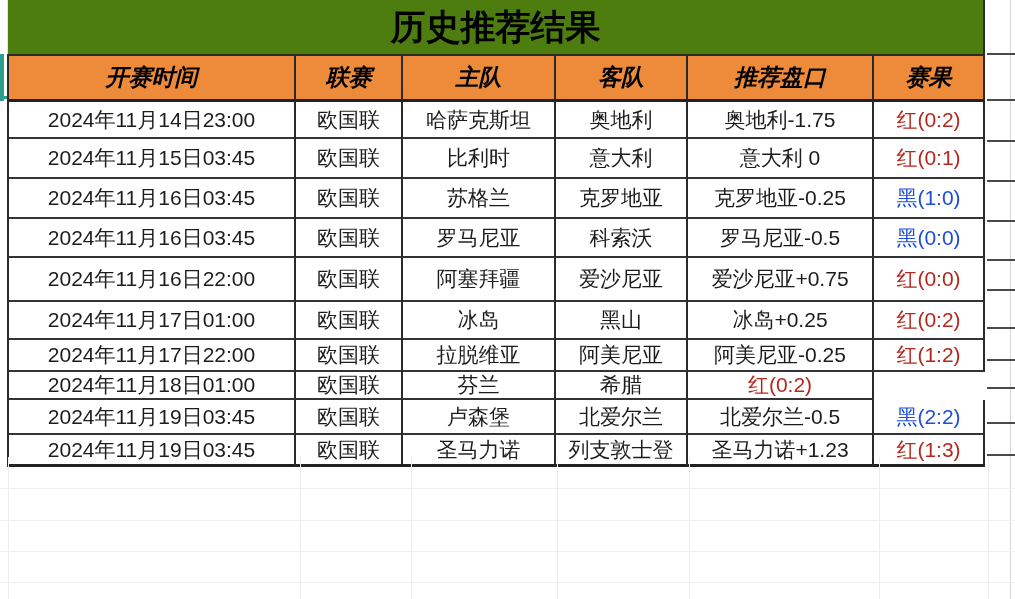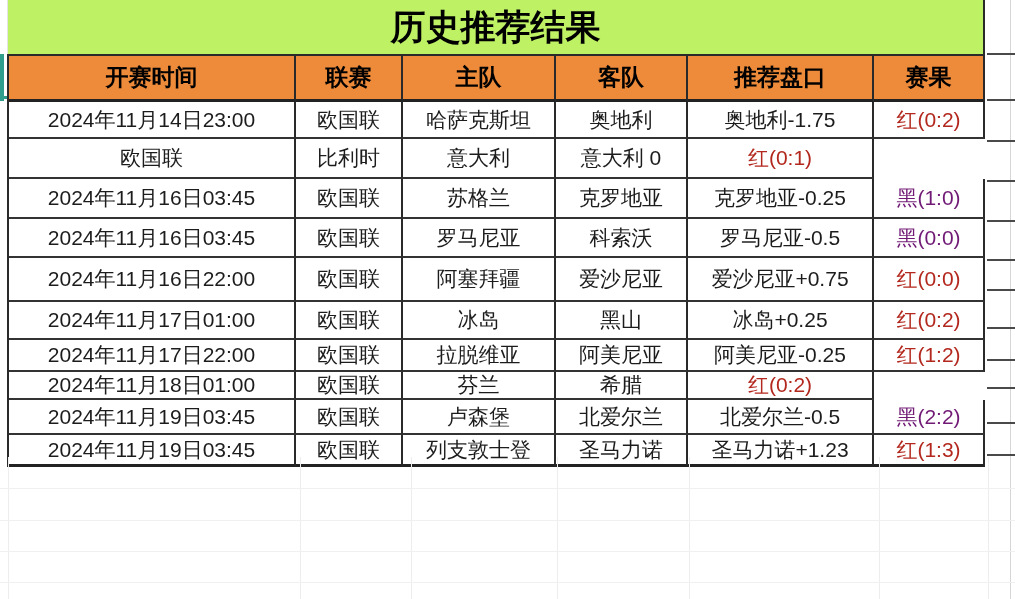--- a/index.html
+++ b/index.html
@@ -9,48 +9,48 @@
   }
   
   .cyan-strip { position:absolute; left:505px; top:0; width:305px; height:3px; background:#c9eef2; }
 
   
   .title-cell {
     position:absolute; left:7px; top:0; width:978px; height:54px;
     display:flex; align-items:center; justify-content:center;
     font-size:35px; font-weight:bold; color:#000;
     border-left:1px solid #e4e4e4; border-right:2px solid #2a2a2a;
-    box-sizing:border-box; background:#bef264;
+    box-sizing:border-box; background:#4d7c0f;
   }
 
   
   .marker-v { position:absolute; left:0; top:54px; width:4px; height:47px; background:#2f9e8c; }
   .marker-h { position:absolute; left:0; top:96px; width:26px; height:3px; background:#2f9e8c; }
 
   
   .grid-table {
     position:absolute; left:7px; top:54px; width:978px;
     border-left:2px solid #2a2a2a; border-top:2px solid #2a2a2a;
     box-sizing:border-box; background:#fff;
   }
   .row { display:grid; grid-template-columns:287px 107px 153px 132px 186px 111px; }
   .cell {
     display:flex; align-items:center; justify-content:center;
     border-right:2px solid #2a2a2a; border-bottom:2px solid #333;
     box-sizing:border-box; font-size:21px; color:#1c1c1c;
     white-space:nowrap; overflow:hidden;
   }
-  .header-row { height:46px; }
+  .header-row { height:46px;font-style:italic; }
   .header-row .cell {
     background:var(--header-bg,#ee8b3b); font-weight:bold; font-size:23px;
     border-bottom:3px solid #222; color:#000;
   }
   .data-row:last-child .cell { border-bottom:3px solid #222; }
   .result-red { color:var(--result-red,#b3281e); }
-  .result-black { color:#701a75; }
+  .result-black { color:#1d4ed8; }
 
   
   .h-stub { position:absolute; left:987px; width:28px; height:2px; background:#4a4a4a; }
   .v-faint { position:absolute; width:1px; background:#ededed; }
   .h-faint { position:absolute; left:0; width:1015px; height:1px; background:#f0eff1; }
   .edge-faint { position:absolute; top:0; height:599px; width:1px; background:#d6d6d6; }
 </style>
 </head>
 <body>
 
@@ -78,20 +78,21 @@
     <div id="rows-container">
         <div class="row data-row" style="height: 37px;">
           <div class="cell">2024年11月14日23:00</div>
           <div class="cell">欧国联</div>
           <div class="cell">哈萨克斯坦</div>
           <div class="cell">奥地利</div>
           <div class="cell">奥地利-1.75</div>
           <div class="cell result-red">红(0:2)</div>
         </div>
         <div class="row data-row" style="height: 40px;">
+          <div class="cell">2024年11月15日03:45</div>
           <div class="cell">欧国联</div>
           <div class="cell">比利时</div>
           <div class="cell">意大利</div>
           <div class="cell">意大利 0</div>
           <div class="cell result-red">红(0:1)</div>
         </div>
         <div class="row data-row" style="height: 40px;">
           <div class="cell">2024年11月16日03:45</div>
           <div class="cell">欧国联</div>
           <div class="cell">苏格兰</div>
@@ -142,22 +143,22 @@
           <div class="cell">2024年11月19日03:45</div>
           <div class="cell">欧国联</div>
           <div class="cell">卢森堡</div>
           <div class="cell">北爱尔兰</div>
           <div class="cell">北爱尔兰-0.5</div>
           <div class="cell result-black">黑(2:2)</div>
         </div>
         <div class="row data-row" style="height: 32px;">
           <div class="cell">2024年11月19日03:45</div>
           <div class="cell">欧国联</div>
+          <div class="cell">圣马力诺</div>
           <div class="cell">列支敦士登</div>
-          <div class="cell">圣马力诺</div>
           <div class="cell">圣马力诺+1.23</div>
           <div class="cell result-red">红(1:3)</div>
         </div>
       </div>
   </div>
 
   <div id="decor-container">
       <div class="h-stub" style="top: 53px;"></div>
       <div class="h-stub" style="top: 99px;"></div>
       <div class="h-stub" style="top: 140px;"></div>

